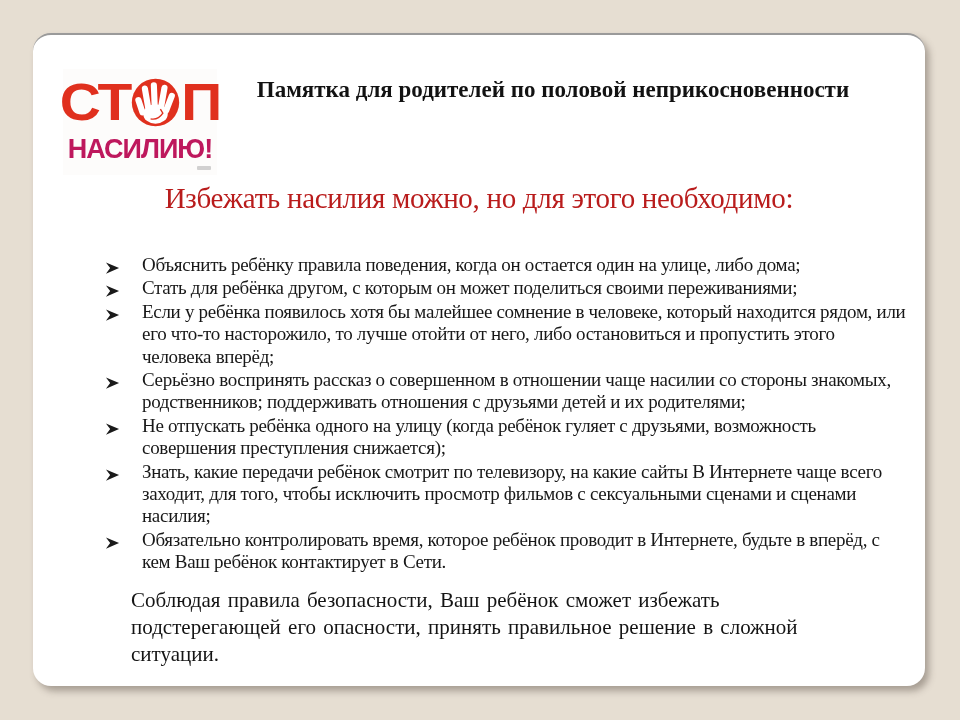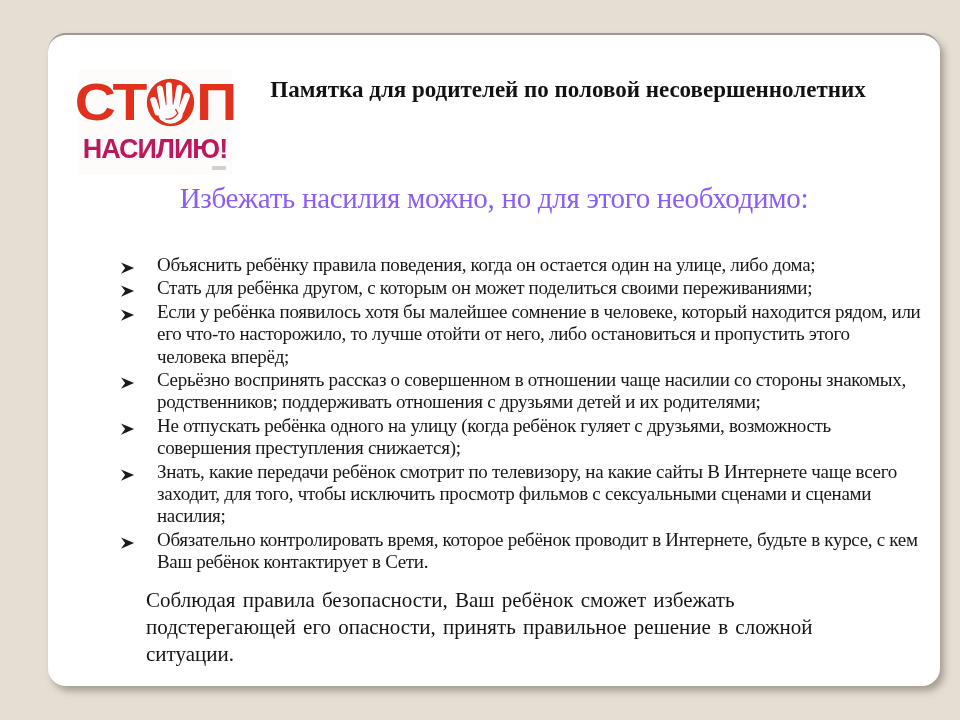--- a/index.html
+++ b/index.html
@@ -7,21 +7,21 @@
     padding: 0;
     width: 960px;
     height: 720px;
     background: #e6ded2;
     font-family: "Liberation Serif", serif;
     color: #161616;
     overflow: hidden;
   }
   .card {
     position: absolute;
-    left: 48px;
+    left: 33px;
     top: 33px;
     width: 892px;
     height: 651px;
     background: #ffffff;
     border-radius: 18px;
     border-top: 2px solid #9a9a9a;
     box-shadow: 4px 5px 7px rgba(90, 80, 70, 0.45);
   }
   
   .logo {
@@ -87,21 +87,21 @@
   
   .heading {
     position: absolute;
     left: 26px;
     top: 146px;
     width: 840px;
     text-align: center;
     font-size: 29px;
     line-height: 35px;
     letter-spacing: -0.3px;
-    color: #8b5cf6;
+    color: #b91c1c;
   }
   
   .bullets {
     position: absolute;
     left: 55px;
     top: 202px;
     width: 802px;
     margin: 17px;
     padding: 0;
     list-style: none;
@@ -157,21 +157,21 @@
           <path d="M24,50 Q33,52 39,43 L36,38" stroke="#e0301e" stroke-width="1.7" fill="none"></path>
         </svg>
       </span>
       <span class="logo-letters">П</span>
     </div>
     <div class="logo-line2">НАСИЛИЮ!</div>
     <div class="logo-fineprint"></div>
   </div>
 
   <div class="title">
-    <div>Памятка для родителей по половой несовершеннолетних</div>
+    <div>Памятка для родителей по половой неприкосновенности</div>
   </div>
 
   <div class="heading">Избежать насилия можно, но для этого необходимо:</div>
 
   <ul class="bullets">
     <li>
       <span class="marker"><svg viewBox="0 0 16 14" width="15" height="14">
             <polygon points="1,1 15,7 1,13 5.5,7" fill="#1a1a1a"></polygon>
           </svg></span>
       <span>Объяснить ребёнку правила поведения, когда он остается один на улице, либо дома;</span>
@@ -203,19 +203,19 @@
     <li>
       <span class="marker"><svg viewBox="0 0 16 14" width="15" height="14">
             <polygon points="1,1 15,7 1,13 5.5,7" fill="#1a1a1a"></polygon>
           </svg></span>
       <span>Знать, какие передачи ребёнок смотрит по телевизору, на какие сайты В Интернете чаще всего заходит, для того, чтобы исключить просмотр фильмов с сексуальными сценами и сценами насилия;</span>
     </li>
     <li>
       <span class="marker"><svg viewBox="0 0 16 14" width="15" height="14">
             <polygon points="1,1 15,7 1,13 5.5,7" fill="#1a1a1a"></polygon>
           </svg></span>
-      <span>Обязательно контролировать время, которое ребёнок проводит в Интернете, будьте в курсе, с кем Ваш ребёнок контактирует в Сети.</span>
+      <span>Обязательно контролировать время, которое ребёнок проводит в Интернете, будьте в вперёд, с кем Ваш ребёнок контактирует в Сети.</span>
     </li>
   </ul>
 
   <div class="closing">Соблюдая правила безопасности, Ваш ребёнок сможет избежать подстерегающей его опасности, принять правильное решение в сложной ситуации.</div>
 
 </div>
 
 </body></html>

